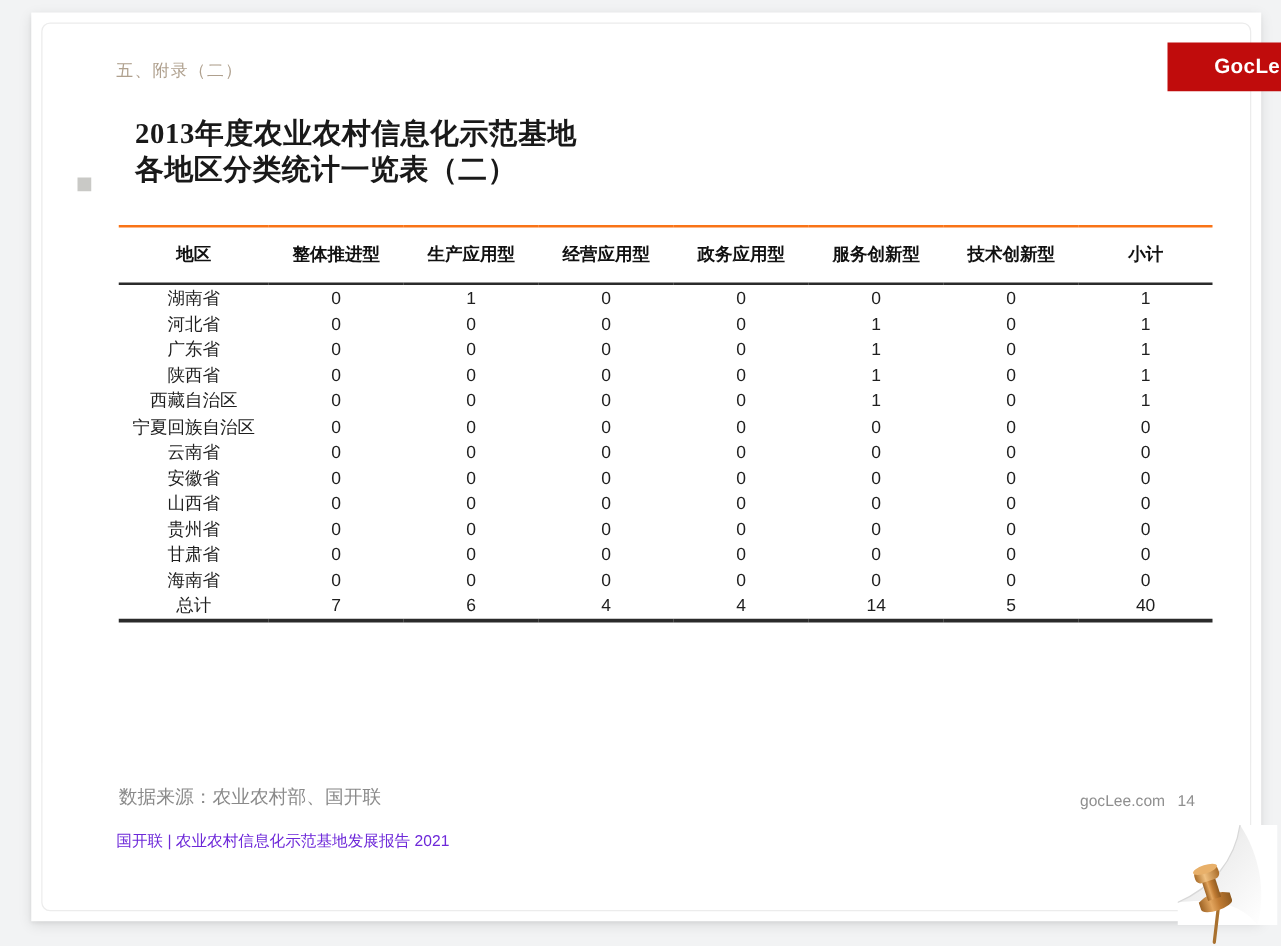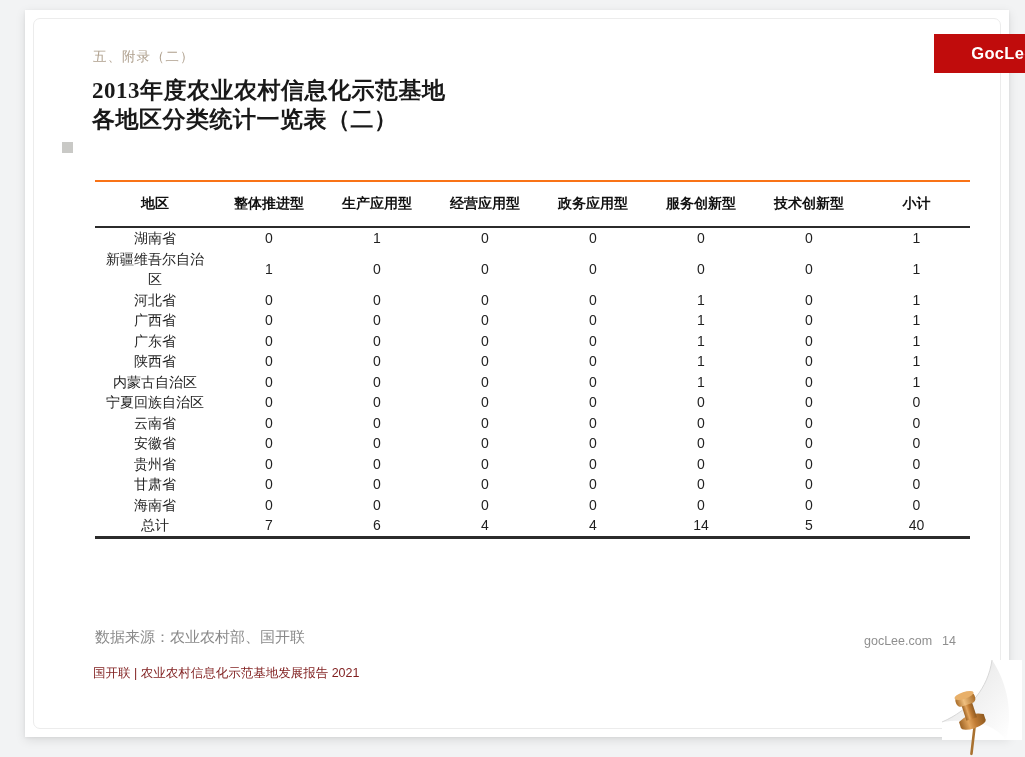--- a/index.html
+++ b/index.html
@@ -22,21 +22,21 @@
   }
   .bullet-square{
     position:absolute;left:37px;top:132px;width:11px;height:11px;
     background:#c9c9c6;
   }
   .section-label{
     position:absolute;left:68px;top:38px;
     font-size:13.5px;letter-spacing:1px;color:#afa08e;
   }
   .page-title{
-    position:absolute;left:67px;top:66px;margin:0;
+    position:absolute;left:67px;top:66px;margin:16px;
     font-family:"Liberation Serif","DejaVu Serif",serif;
     font-size:23px;line-height:29px;font-weight:700;color:#191919;
     letter-spacing:.5px;
   }
   .logo{
     position:absolute;left:909px;top:24px;width:73px;height:39px;
     background:#c00c0c;color:#ffffff;
     display:flex;align-items:center;justify-content:center;
     font-size:16.5px;font-weight:700;letter-spacing:.3px;padding-left:32px;
   }
@@ -56,21 +56,21 @@
     text-align:center;vertical-align:middle;
     padding:0;line-height:20.5px;
   }
   table.stats td.region{padding:0 8px;}
   .source-note{
     position:absolute;left:70px;top:618px;
     font-size:15px;color:#8a8a8a;
   }
   .footer-left{
     position:absolute;left:68px;top:655px;
-    font-size:12.5px;color:#7f1d1d;
+    font-size:12.5px;color:#6d28d9;
   }
   .footer-right{
     position:absolute;right:53px;top:624px;
     font-size:12.5px;color:#8f8f8f;text-align:right;
   }
   .footer-right .page-num{margin-left:10px;}
   .curl{position:absolute;left:917px;top:650px;}
   .pushpin{position:absolute;left:921px;top:678px;}
 </style>
 </head>
@@ -114,71 +114,51 @@
             <td class="region">湖南省</td>
             <td>0</td>
             <td>1</td>
             <td>0</td>
             <td>0</td>
             <td>0</td>
             <td>0</td>
             <td>1</td>
           </tr>
           <tr>
-            <td class="region">新疆维吾尔自治区</td>
-            <td>1</td>
-            <td>0</td>
-            <td>0</td>
-            <td>0</td>
-            <td>0</td>
-            <td>0</td>
-            <td>1</td>
-          </tr>
-          <tr>
             <td class="region">河北省</td>
             <td>0</td>
             <td>0</td>
             <td>0</td>
             <td>0</td>
             <td>1</td>
             <td>0</td>
             <td>1</td>
           </tr>
           <tr>
-            <td class="region">广西省</td>
-            <td>0</td>
-            <td>0</td>
-            <td>0</td>
-            <td>0</td>
-            <td>1</td>
-            <td>0</td>
-            <td>1</td>
-          </tr>
-          <tr>
             <td class="region">广东省</td>
             <td>0</td>
             <td>0</td>
             <td>0</td>
             <td>0</td>
             <td>1</td>
             <td>0</td>
             <td>1</td>
           </tr>
           <tr>
             <td class="region">陕西省</td>
             <td>0</td>
             <td>0</td>
             <td>0</td>
             <td>0</td>
             <td>1</td>
             <td>0</td>
             <td>1</td>
           </tr>
           <tr>
-            <td class="region">内蒙古自治区</td>
+            <td class="region">西藏自治区</td>
             <td>0</td>
             <td>0</td>
             <td>0</td>
             <td>0</td>
             <td>1</td>
             <td>0</td>
             <td>1</td>
           </tr>
           <tr>
             <td class="region">宁夏回族自治区</td>
@@ -195,20 +175,30 @@
             <td>0</td>
             <td>0</td>
             <td>0</td>
             <td>0</td>
             <td>0</td>
             <td>0</td>
             <td>0</td>
           </tr>
           <tr>
             <td class="region">安徽省</td>
+            <td>0</td>
+            <td>0</td>
+            <td>0</td>
+            <td>0</td>
+            <td>0</td>
+            <td>0</td>
+            <td>0</td>
+          </tr>
+          <tr>
+            <td class="region">山西省</td>
             <td>0</td>
             <td>0</td>
             <td>0</td>
             <td>0</td>
             <td>0</td>
             <td>0</td>
             <td>0</td>
           </tr>
           <tr>
             <td class="region">贵州省</td>

